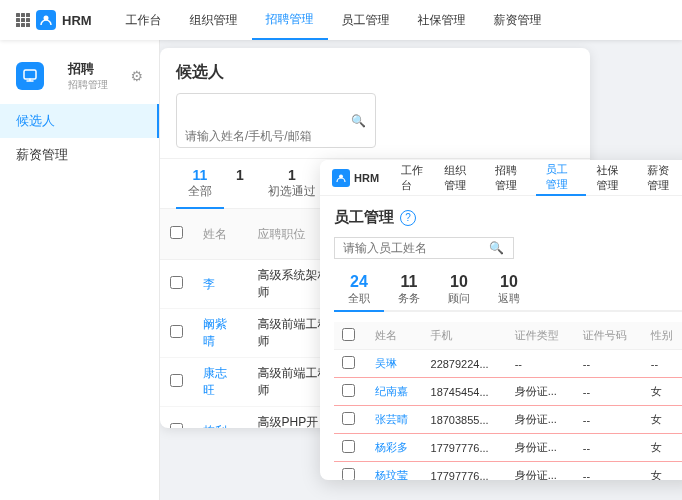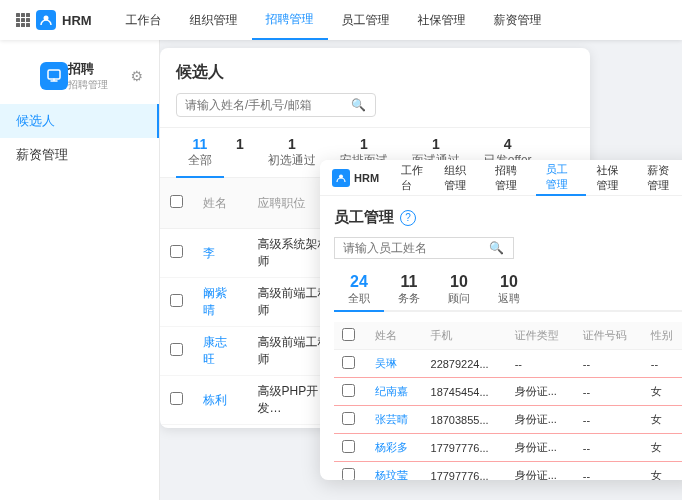--- a/index.html
+++ b/index.html
@@ -95,22 +95,21 @@
     }
     .sidebar-header {
       display: flex;
       align-items: center;
       justify-content: space-between;
       padding: 8px 16px 12px;
     }
     .sidebar-header-left {
       display: flex;
       align-items: center;
-      gap: 0;
-      margin-left: 24px;
+      gap: 24px;
     }
     .sidebar-icon {
       width: 28px;
       height: 28px;
       background: #1890ff;
       border-radius: 6px;
       display: flex;
       align-items: center;
       justify-content: center;
       color: white;
@@ -185,20 +184,21 @@
       gap: 6px;
       width: 200px;
     }
     .search-bar input {
       border: none;
       outline: none;
       font-size: 12px;
       color: #999;
       width: 160px;
       background: transparent;
+      margin-top: 31px;
     }
     .search-icon-sm {
       color: #999;
       font-size: 12px;
     }
 
     
     .tabs-row {
       display: flex;
       border-bottom: 1px solid #f0f0f0;

